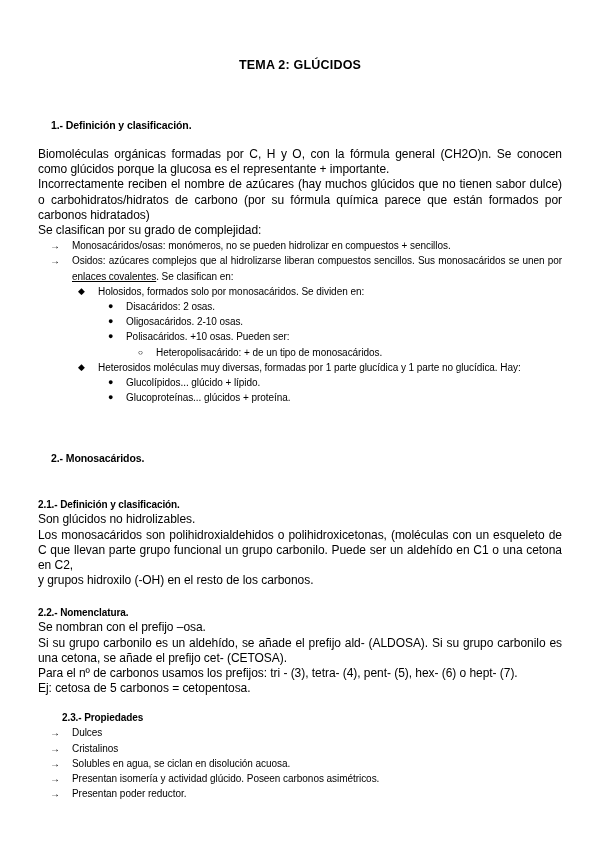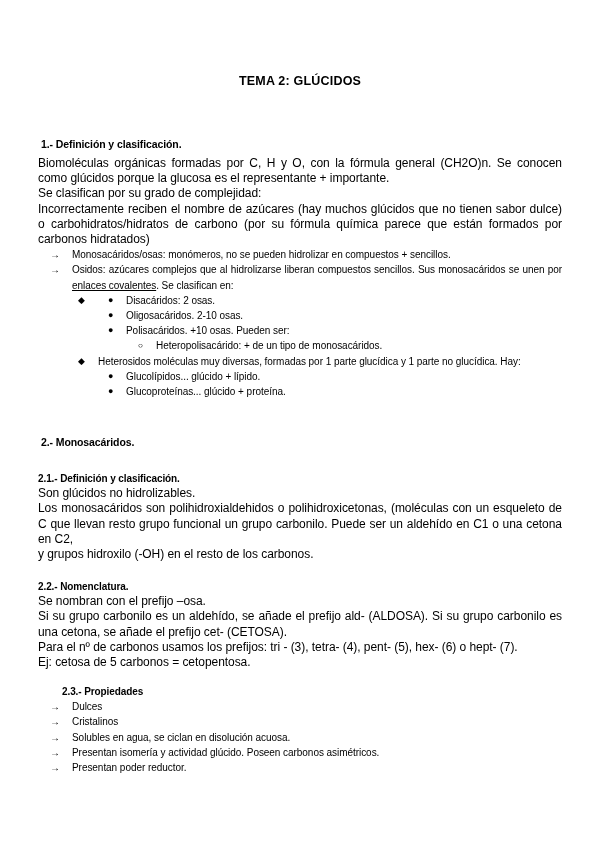--- a/index.html
+++ b/index.html
@@ -21,27 +21,27 @@
     height: 848px;
     background: #ffffff;
     box-sizing: border-box;
     padding: 0 38px;
   }
   .doc-title {
     text-align: center;
     font-weight: bold;
     font-size: 12.5px;
     letter-spacing: 0.2px;
-    margin: 16px;
+    margin: 0;
     padding-top: 58px;
   }
   .h1 {
     font-weight: bold;
     font-size: 10.5px;
-    margin: 3px;
+    margin: 13px;
     padding-top: 34px;
     padding-bottom: 3px;
     letter-spacing: -0.1px;
   }
   .h2 {
     font-weight: bold;
     font-size: 10px;
     margin: 0;
     padding-top: 19px;
     padding-bottom: 2px;
@@ -132,38 +132,39 @@
 <body>
 
 <div class="page">
 
   <h1 class="doc-title">TEMA 2: GLÚCIDOS</h1>
 
   <h2 class="h1">1.- Definición y clasificación.</h2>
 
   <p class="body-text">Biomoléculas orgánicas formadas por C, H y O, con la fórmula general (CH2O)n. Se conocen como glúcidos porque la glucosa es el representante + importante.</p>
 
+  <p class="body-text">Incorrectamente reciben el nombre de azúcares (hay muchos glúcidos que no tienen sabor dulce) o carbohidratos/hidratos de carbono (por su fórmula química parece que están formados por carbonos hidratados)</p>
+
   <p class="body-text nojust">Se clasifican por su grado de complejidad:</p>
 
-  <p class="body-text">Incorrectamente reciben el nombre de azúcares (hay muchos glúcidos que no tienen sabor dulce) o carbohidratos/hidratos de carbono (por su fórmula química parece que están formados por carbonos hidratados)</p>
-
   <ul class="lvl lvl-arrow">
     <li>
       <span class="bullet">→</span>
       <span class="txt">Monosacáridos/osas: monómeros, no se pueden hidrolizar en compuestos + sencillos.</span>
     </li>
     <li class="justify">
       <span class="bullet">→</span>
       <span class="txt"><span>Osidos: azúcares complejos que al hidrolizarse liberan compuestos sencillos. Sus monosacáridos se unen por </span><span class="u">enlaces covalentes</span><span>. Se clasifican en:</span></span>
     </li>
   </ul>
 
   <ul class="lvl lvl-diamond">
     <li>
       <span class="bullet">◆</span>
+      <span class="txt">Holosidos, formados solo por monosacáridos. Se dividen en:</span>
     </li>
   </ul>
 
   <ul class="lvl lvl-disc">
     <li>
       <span class="bullet">●</span>
       <span class="txt">Disacáridos: 2 osas.</span>
     </li>
     <li>
       <span class="bullet">●</span>
@@ -192,31 +193,31 @@
     </li>
   </ul>
 
   <ul class="lvl lvl-disc">
     <li>
       <span class="bullet">●</span>
       <span class="txt">Glucolípidos... glúcido + lípido.</span>
     </li>
     <li>
       <span class="bullet">●</span>
-      <span class="txt">Glucoproteínas... glúcido + proteína.</span>
+      <span class="txt">Glucoproteínas... glúcidos + proteína.</span>
     </li>
   </ul>
 
   <h2 class="h1">2.- Monosacáridos.</h2>
 
   <h3 class="h2">2.1.- Definición y clasificación.</h3>
 
   <p class="body-text nojust">Son glúcidos no hidrolizables.</p>
 
-  <p class="body-text">Los monosacáridos son polihidroxialdehidos o polihidroxicetonas, (moléculas con un esqueleto de C que llevan resto grupo funcional un grupo carbonilo. Puede ser un aldehído en C1 o una cetona en C2,</p>
+  <p class="body-text">Los monosacáridos son polihidroxialdehidos o polihidroxicetonas, (moléculas con un esqueleto de C que llevan parte grupo funcional un grupo carbonilo. Puede ser un aldehído en C1 o una cetona en C2,</p>
 
   <p class="body-text nojust">y grupos hidroxilo (-OH) en el resto de los carbonos.</p>
 
   <h3 class="h2">2.2.- Nomenclatura.</h3>
 
   <p class="body-text nojust">Se nombran con el prefijo –osa.</p>
 
   <p class="body-text">Si su grupo carbonilo es un aldehído, se añade el prefijo ald- (ALDOSA). Si su grupo carbonilo es una cetona, se añade el prefijo cet- (CETOSA).</p>
 
   <p class="body-text nojust">Para el nº de carbonos usamos los prefijos: tri - (3), tetra- (4), pent- (5), hex- (6) o hept- (7).</p>

